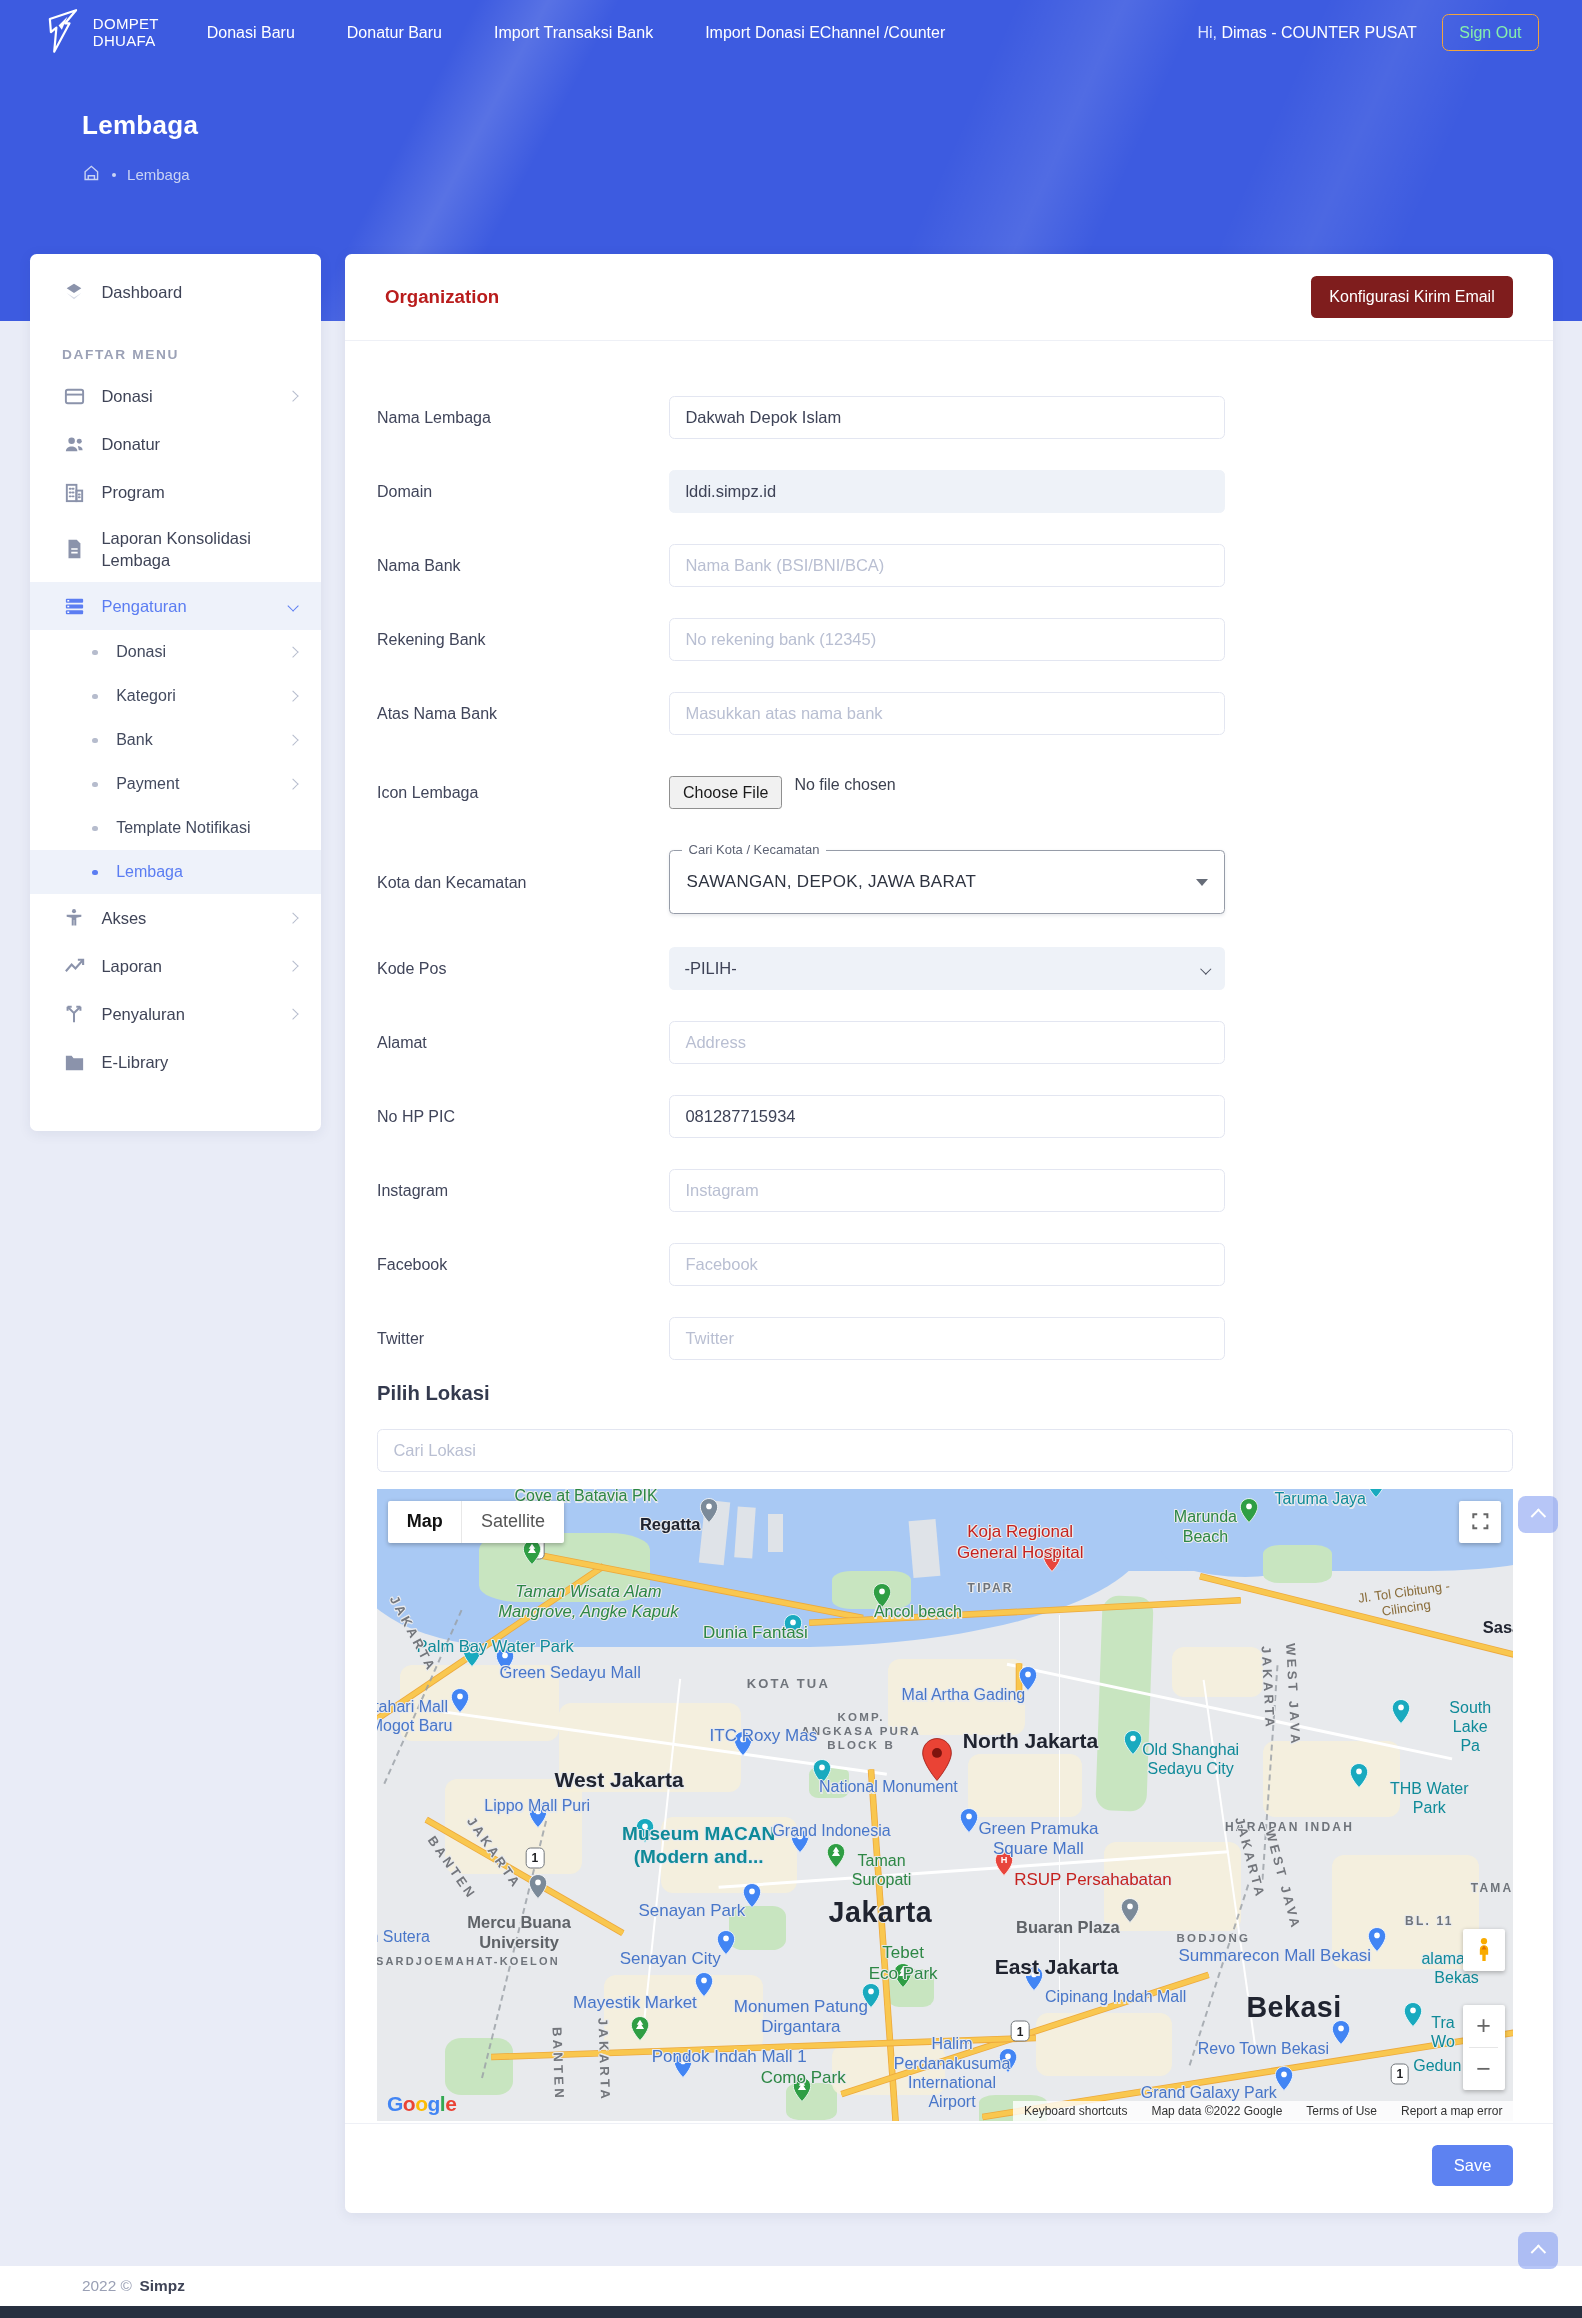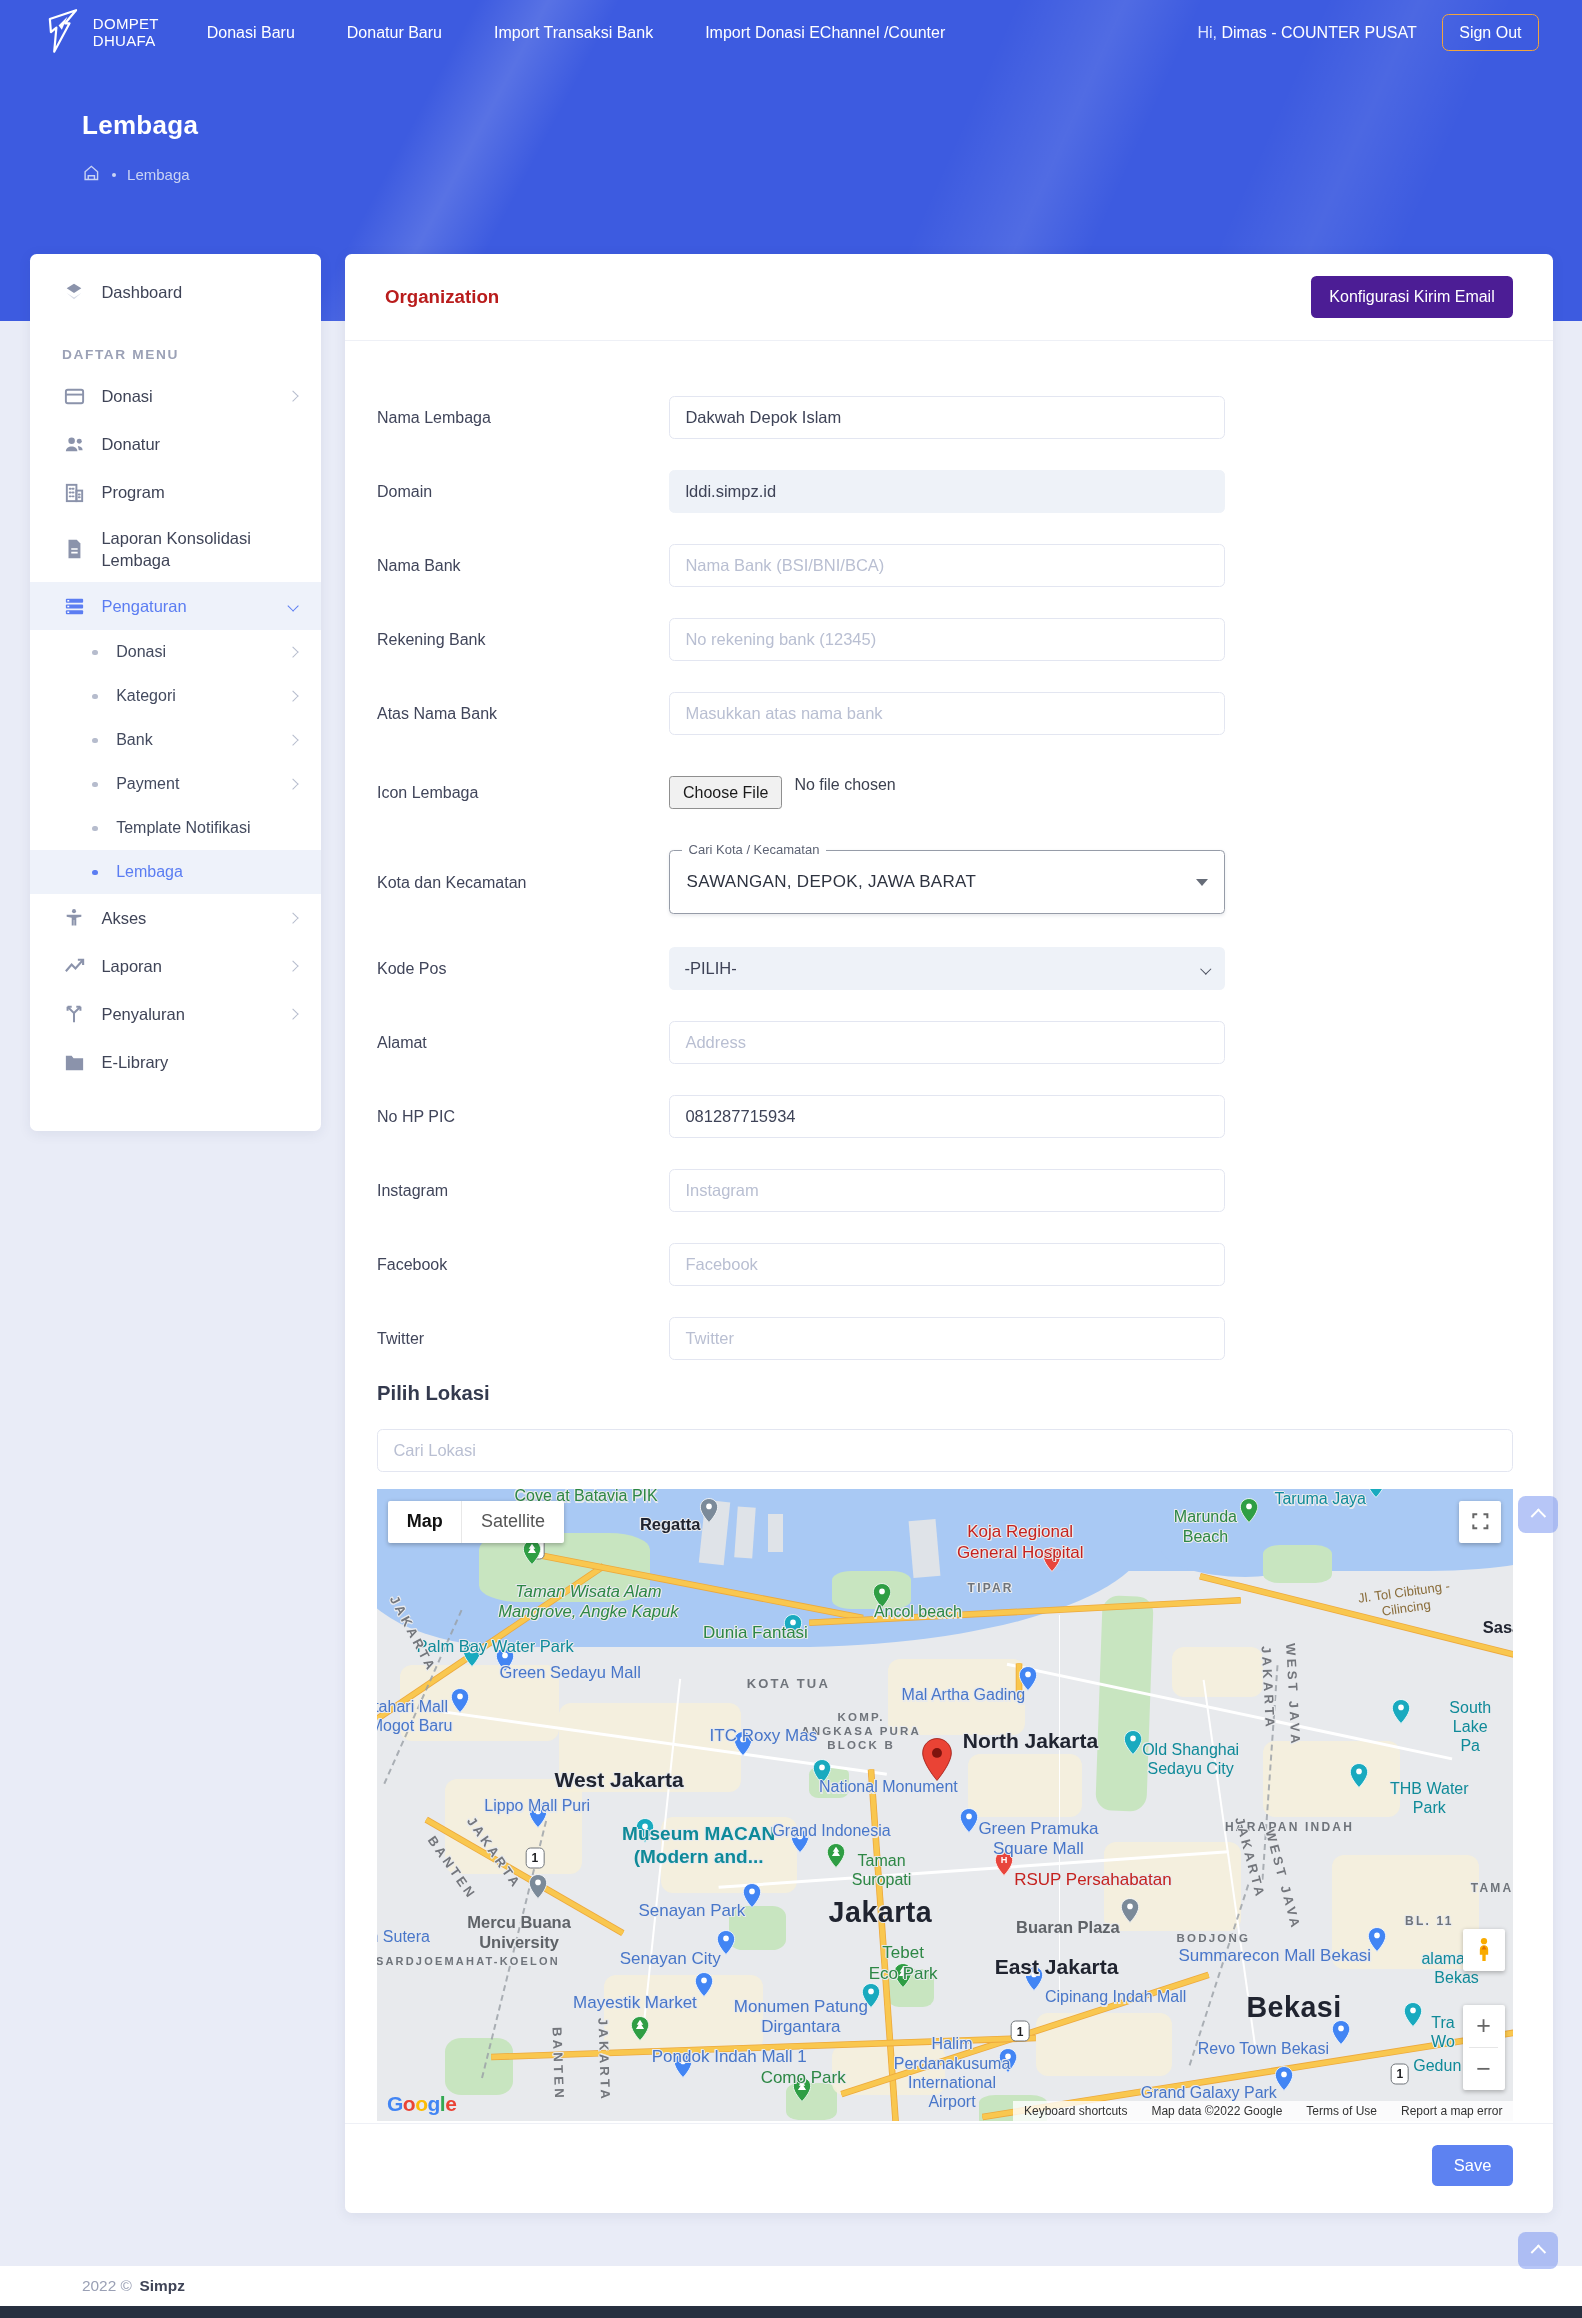--- a/index.html
+++ b/index.html
@@ -19,21 +19,21 @@
     transform:rotate(14deg); }
   .navbar { position:relative; z-index:3; display:flex; align-items:center; height:65px; padding:0 43px; }
   .brand { display:flex; align-items:center; gap:8.8px; color:#fff; }
   .brand-text { font-size:15px; line-height:16.5px; letter-spacing:0.3px; font-weight:500; }
   .nav-menu { display:flex; gap:52px; margin-left:48px; }
   .nav-item { color:#fff; font-size:16px; font-weight:500; cursor:pointer; white-space:nowrap; }
   .nav-right { margin-left:auto; display:flex; align-items:center; gap:25px; }
   .greeting { color:#ffffff; font-size:16px; }
   .greeting .hi { font-weight:400; color:#dbe3ff; }
   .greeting .uname { font-weight:400; }
-  .signout-btn { background:transparent; border:1.6px solid #f2a43c; color:#ffffff; font-size:16px;
+  .signout-btn { background:transparent; border:1.6px solid #f2a43c; color:#86efac; font-size:16px;
     padding:8.8px 16.5px; border-radius:6.6px; cursor:pointer; font-family:inherit; }
   .hero-titles { position:relative; z-index:3; padding:45px 0 0 82px; }
   .page-title { color:#fff; font-size:26px; font-weight:600; letter-spacing:0.3px; }
   .breadcrumb { display:flex; align-items:center; gap:11px; margin-top:23px; color:#c9d3f4; font-size:15px; }
   .crumb-dot { width:4.4px; height:4.4px; border-radius:50%; background:#c9d3f4; display:inline-block; }
   
   .content { position:relative; z-index:5; display:flex; align-items:flex-start; gap:24px; padding:0 28.6px 0 30px; margin-top:-67px; }
   .card { background:#fff; border-radius:6.6px; box-shadow:0 2.2px 13px rgba(35,46,90,.08); }
   
   .sidebar { width:291px; height:877px; padding:14.3px 0 0 0; flex:none; }
@@ -50,21 +50,21 @@
   .sub-row .bullet { width:5.5px; height:5.5px; border-radius:50%; background:#b6bccd; margin-right:18.7px; flex:none; }
   .sub-row .slabel { font-size:16px; color:#434a5e; }
   .sub-row.active { background:#eef2fa; }
   .sub-row.active .slabel { color:#5b7df2; }
   .sub-row.active .bullet { background:#5b7df2; }
   .two-line { line-height:22px; }
   
   .main-card { flex:1; height:1959px; display:flex; flex-direction:column; }
   .card-header { display:flex; align-items:center; justify-content:space-between; padding:22px 40px; border-bottom:1.1px solid #eef0f6; }
   .card-title { font-size:18.7px; font-weight:700; color:#b91c1c; }
-  .btn-blue { background:#4c1d95; color:#fff; border:none; border-radius:5.5px; font-size:16px;
+  .btn-blue { background:#7f1d1d; color:#fff; border:none; border-radius:5.5px; font-size:16px;
     padding:12px 18.7px; cursor:pointer; font-family:inherit; }
   .form-body { padding:55px 40px 0 32px; }
   .frow { display:flex; align-items:center; margin-bottom:31px; }
   .flabel { width:292px; flex:none; font-size:16px; color:#40455a; font-weight:500; padding-top:1.1px; }
   .fctrl { width:556px; }
   .tinput { width:100%; height:43px; border:1.1px solid #e3e6f1; border-radius:5.5px; padding:0 15.4px;
     font-size:16.5px; color:#3e4357; font-family:inherit; background:#fff; outline:none; }
   .tinput::placeholder { color:#b9bfd2; }
   .tinput.gray { background:#eef2f8; border-color:#eef2f8; }
   .file-ctrl { display:flex; align-items:flex-start; gap:12px; }

